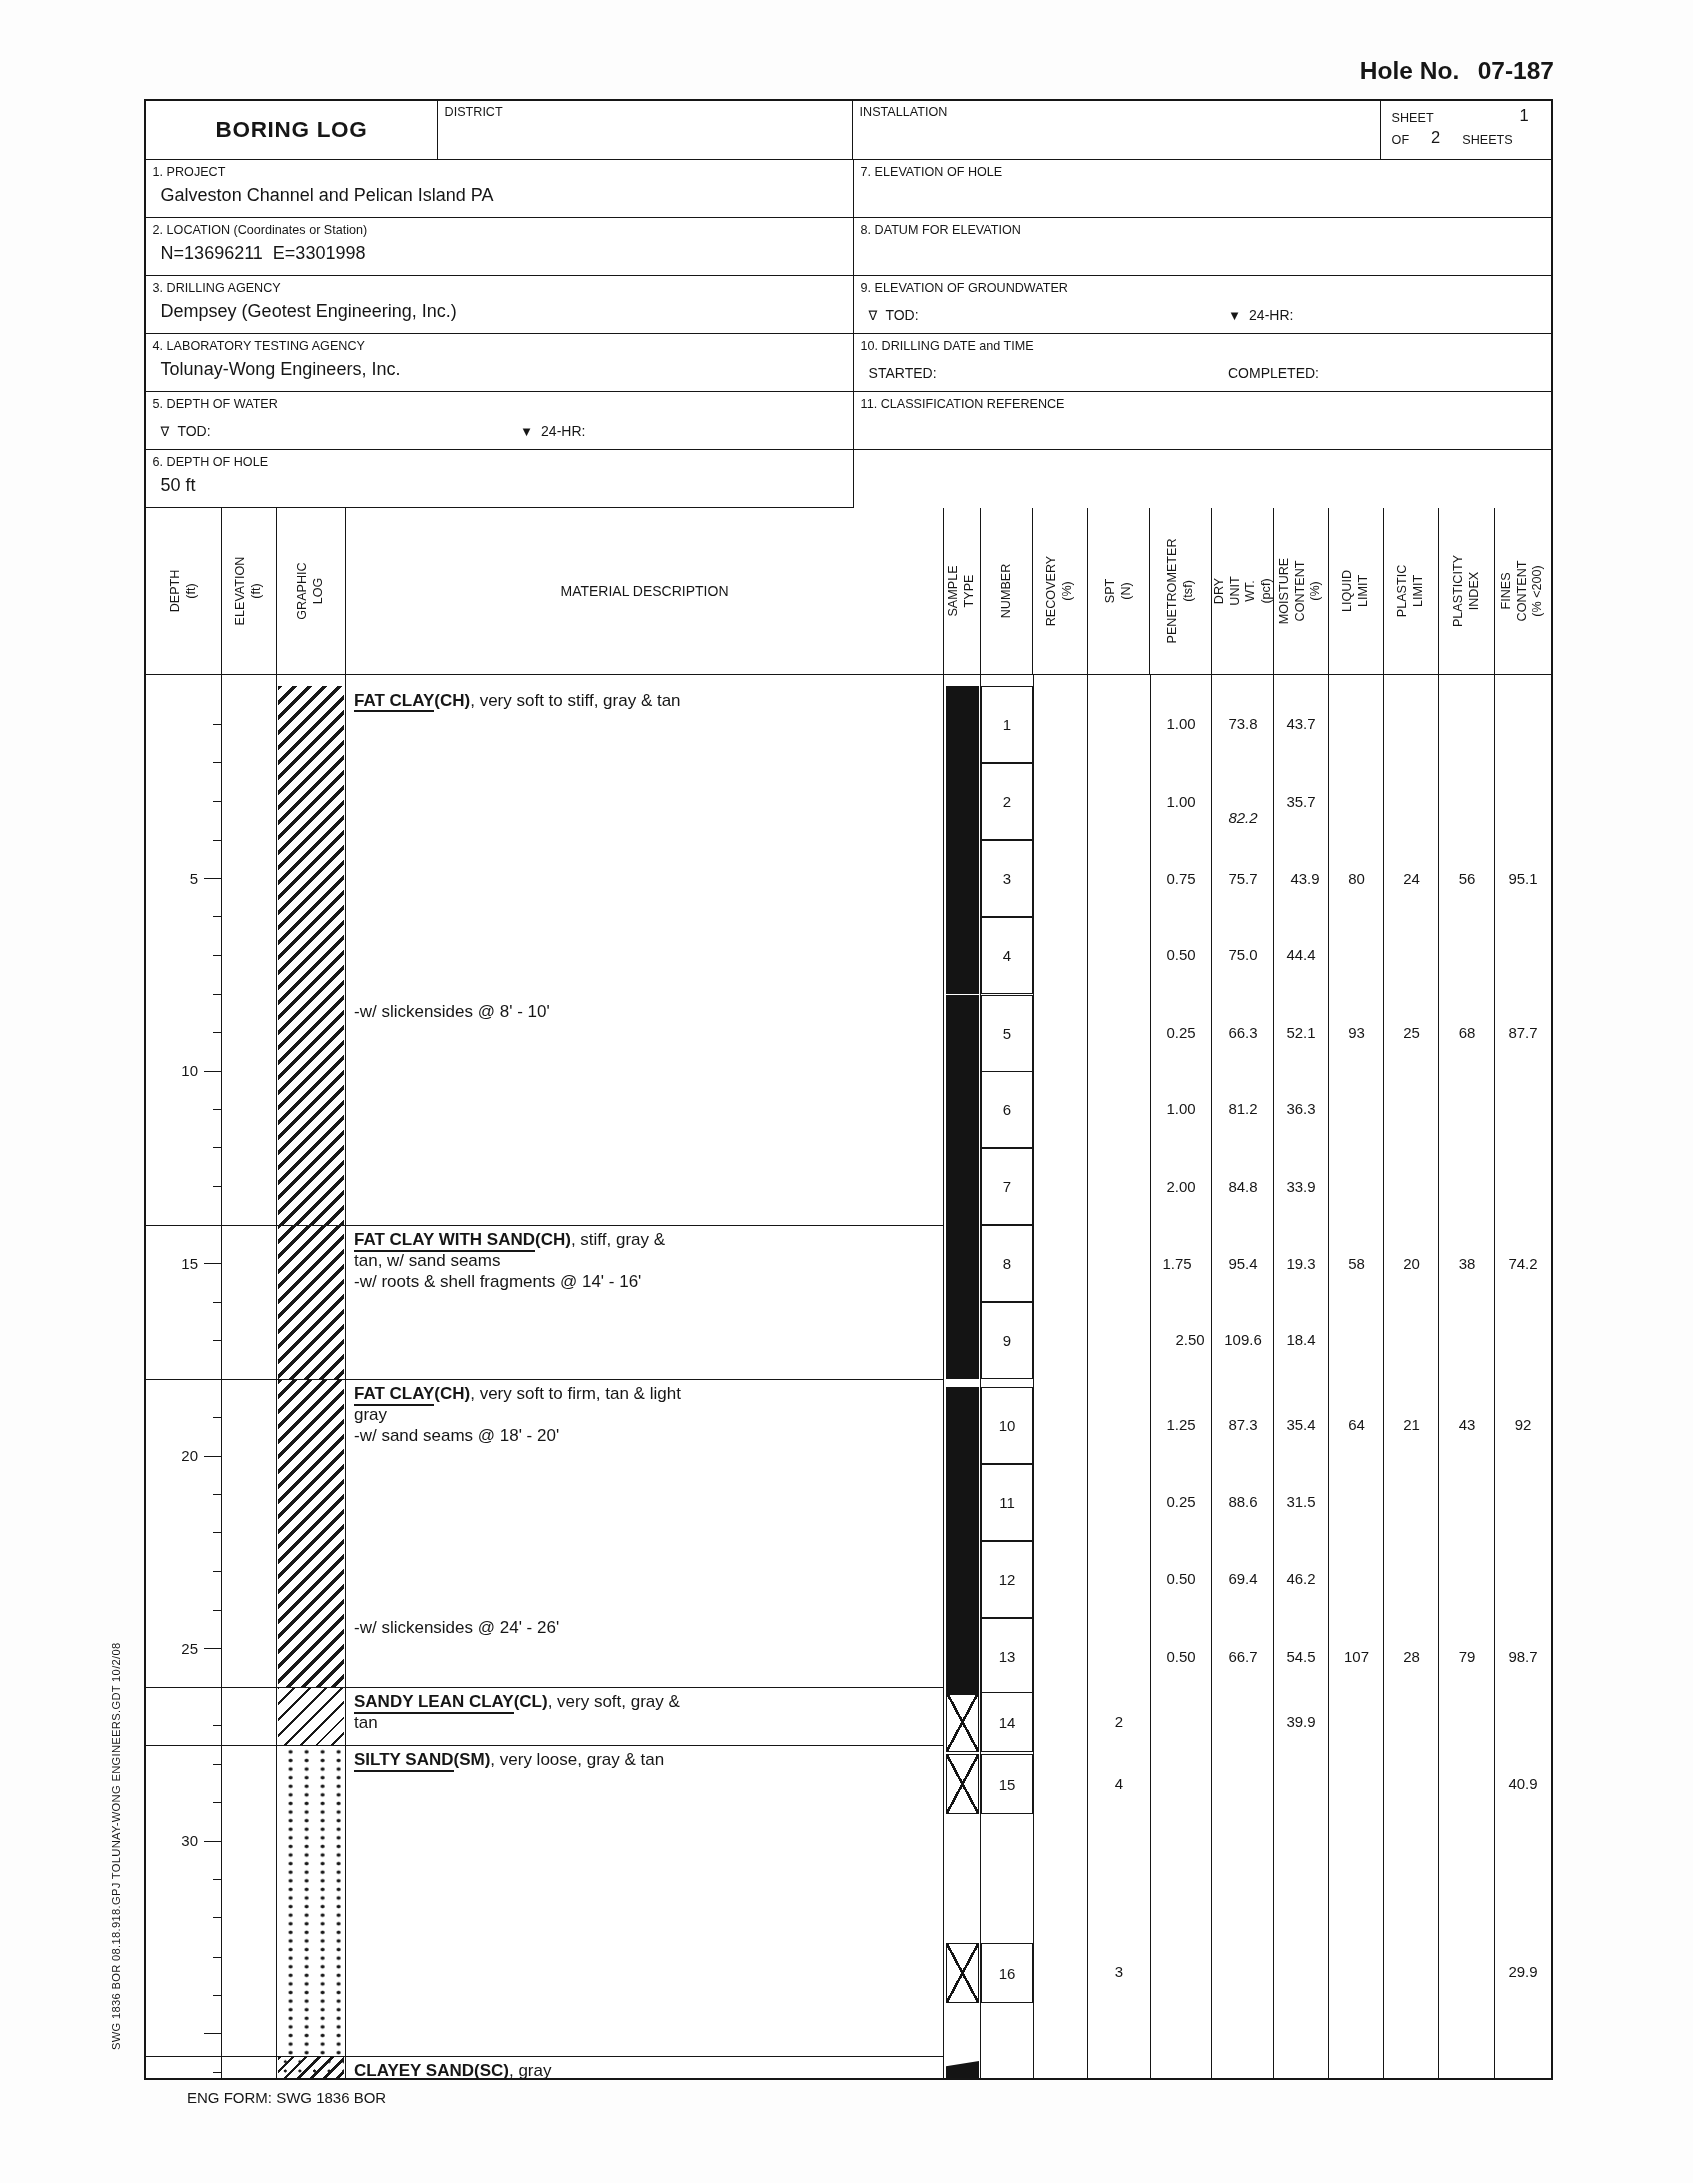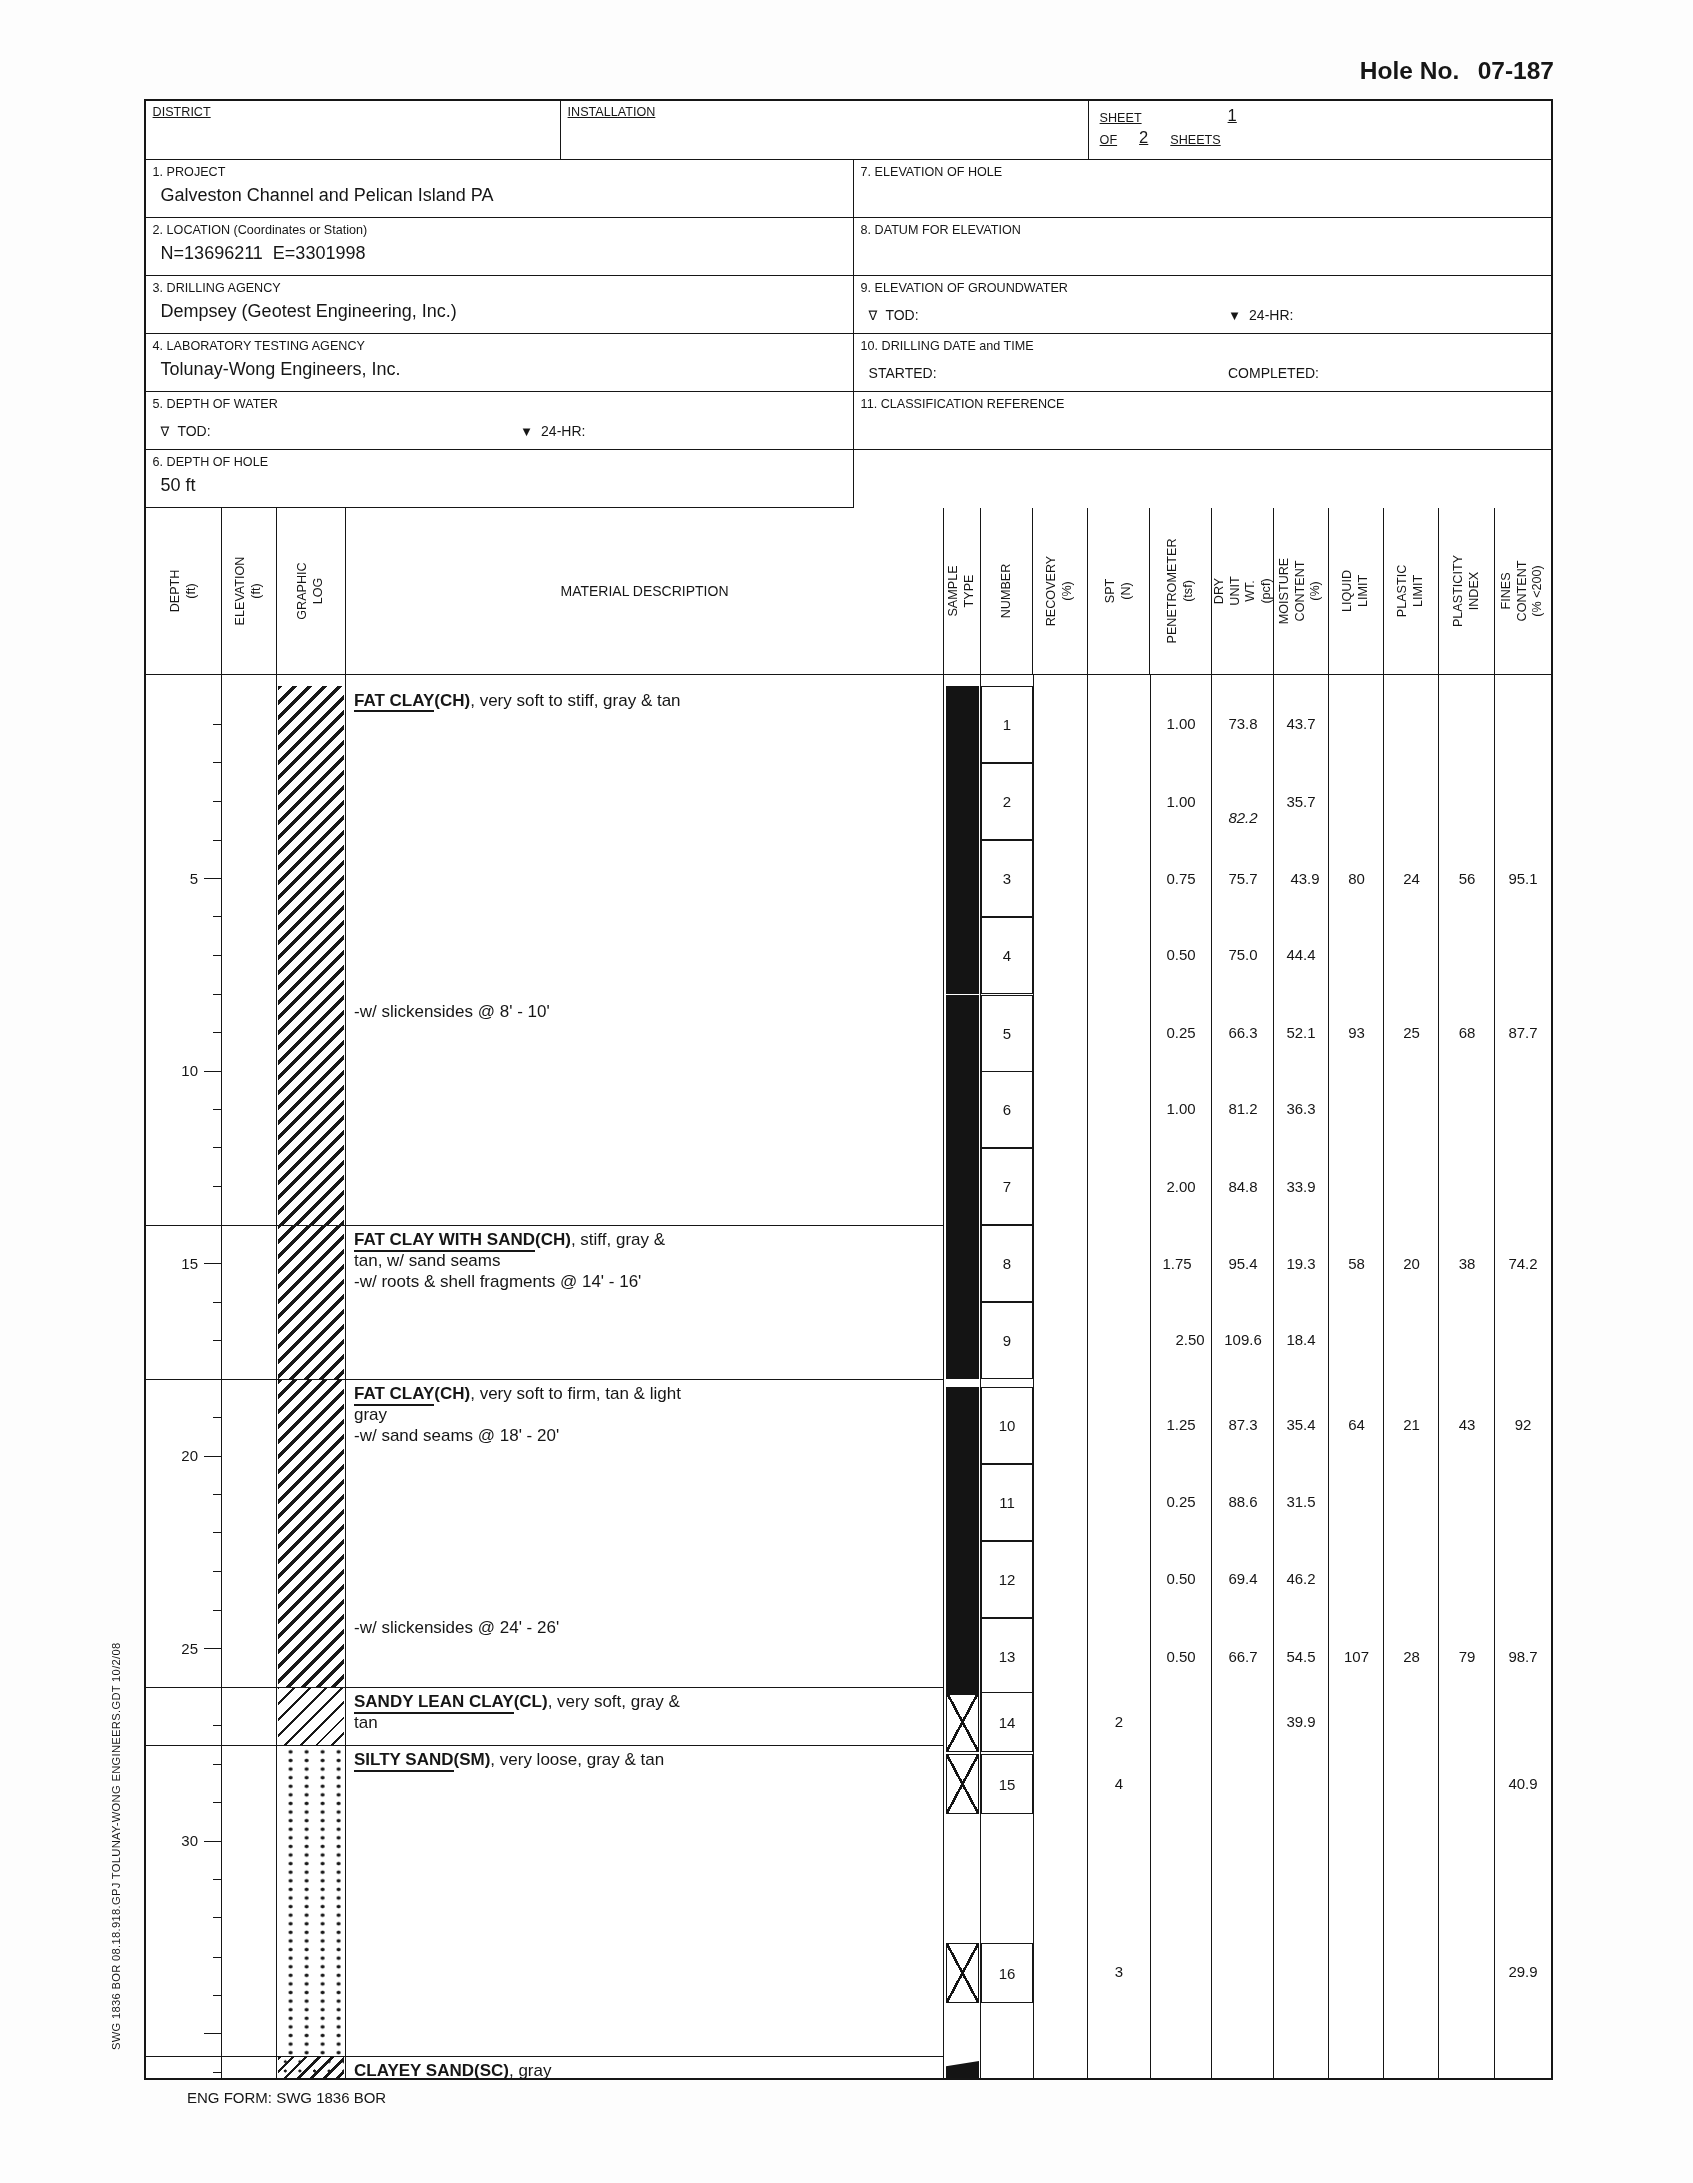--- a/index.html
+++ b/index.html
@@ -8,21 +8,21 @@
   .page{position:absolute;inset:0;}
 
   .hole-no{position:absolute;top:57px;right:140px;font-size:24.5px;font-weight:bold;display:flex;gap:18.5px;}
 
   .side-text{position:absolute;left:110px;top:2050px;transform:rotate(-90deg);transform-origin:0 0;font-size:11.2px;white-space:nowrap;letter-spacing:0.3px;}
 
   .form{position:absolute;left:144px;top:99px;width:1409px;border:2px solid #161616;background:#fff;}
 
   
   .hdr-row{display:flex;height:59px;border-bottom:1.3px solid #161616;}
-  .hc{border-right:1.3px solid #161616;position:relative;text-decoration:underline;}
+  .hc{border-right:1.3px solid #161616;position:relative;}
   .title-cell{width:292px;display:flex;align-items:center;justify-content:center;font-size:22.5px;font-weight:bold;letter-spacing:0.7px;}
   .district-cell{width:415px;}
   .installation-cell{width:528px;}
   .sheet-cell{flex:1;border-right:none;padding:4px 8px;}
   .cell-label{font-size:12.6px;padding:4px 0 0 6.6px;}
   .sheet-line{display:flex;align-items:flex-end;font-size:12.6px;padding:1.3px 2.6px;gap:22px;}
   .sheet-line .big{font-size:16.5px;}
   .sheet-line .pushed{margin-left:64px;}
 
   
@@ -75,20 +75,21 @@
   <div class="hole-no">
     <span>Hole No.</span>
     <span>07-187</span>
   </div>
 
   <div class="side-text">SWG 1836 BOR  08.18.918.GPJ  TOLUNAY-WONG ENGINEERS.GDT  10/2/08</div>
 
   <div class="form">
 
     <div class="hdr-row">
+      <div class="hc title-cell">BORING LOG</div>
       <div class="hc district-cell">
         <div class="cell-label">DISTRICT</div>
       </div>
       <div class="hc installation-cell">
         <div class="cell-label">INSTALLATION</div>
       </div>
       <div class="hc sheet-cell">
         <div class="sheet-line">
           <span>SHEET</span>
           <span class="big pushed">1</span>

